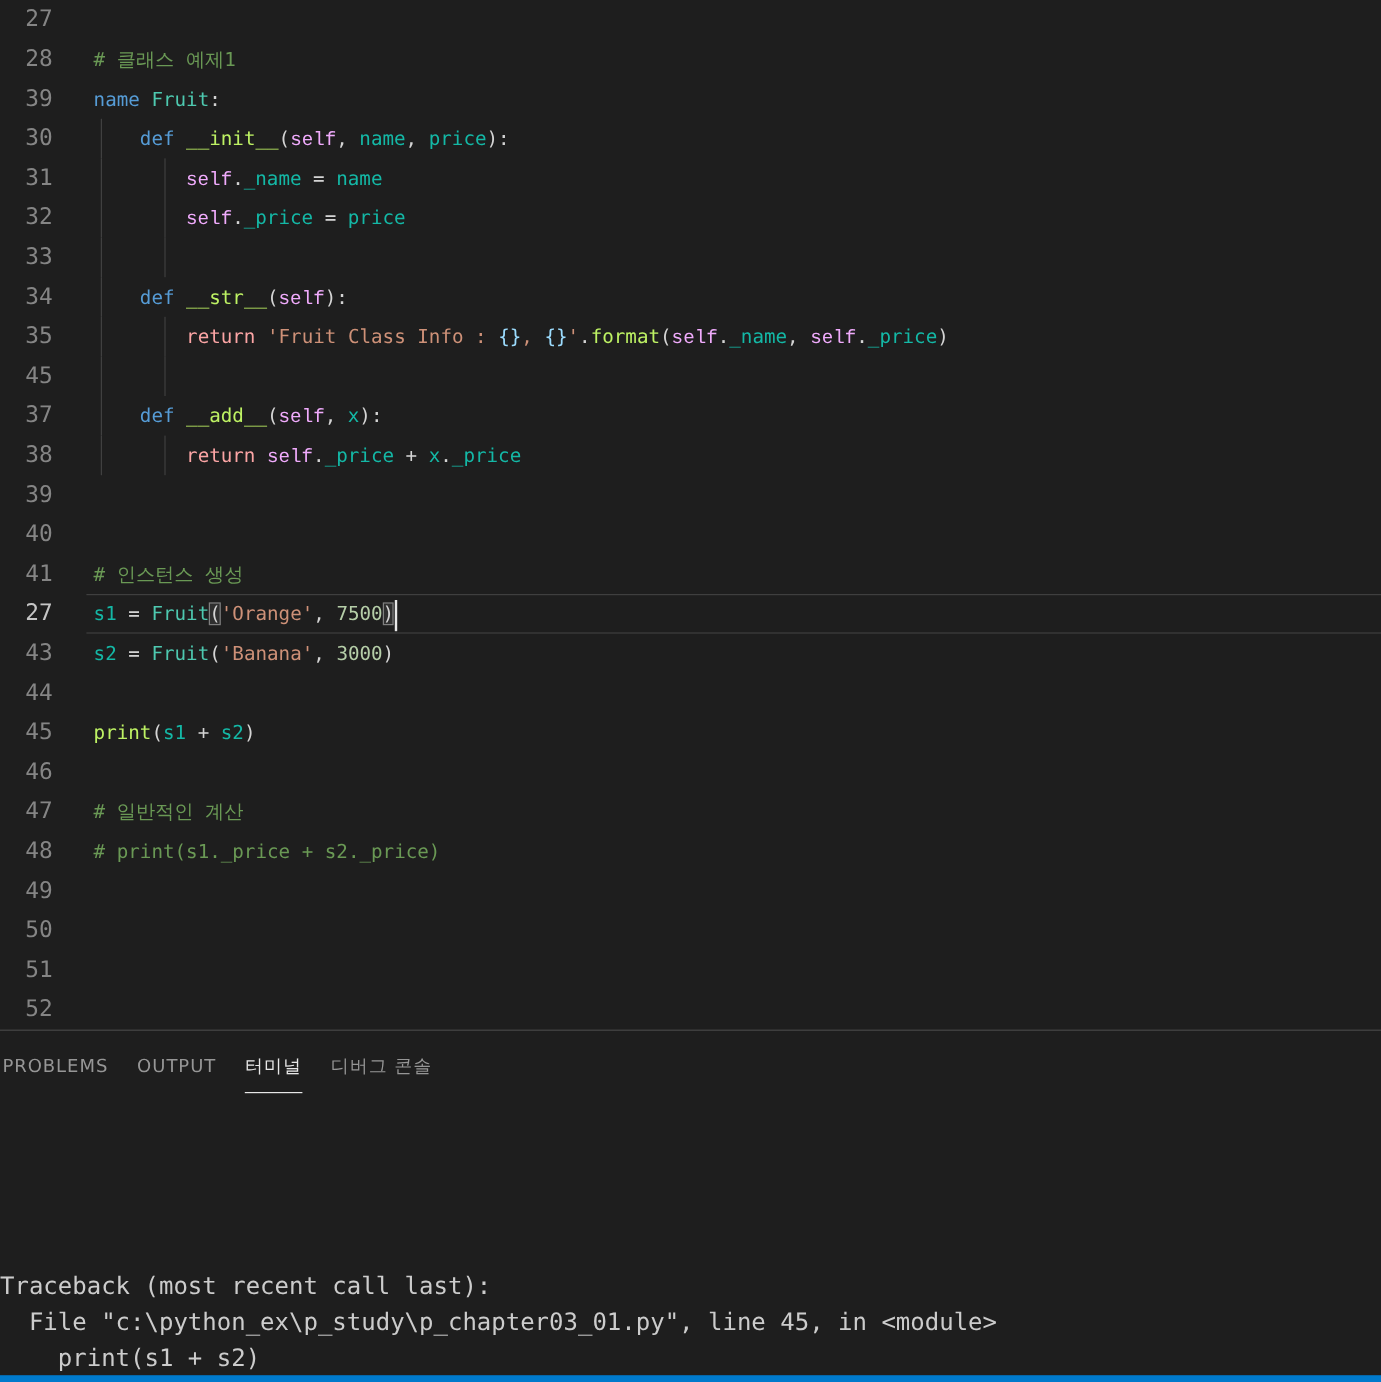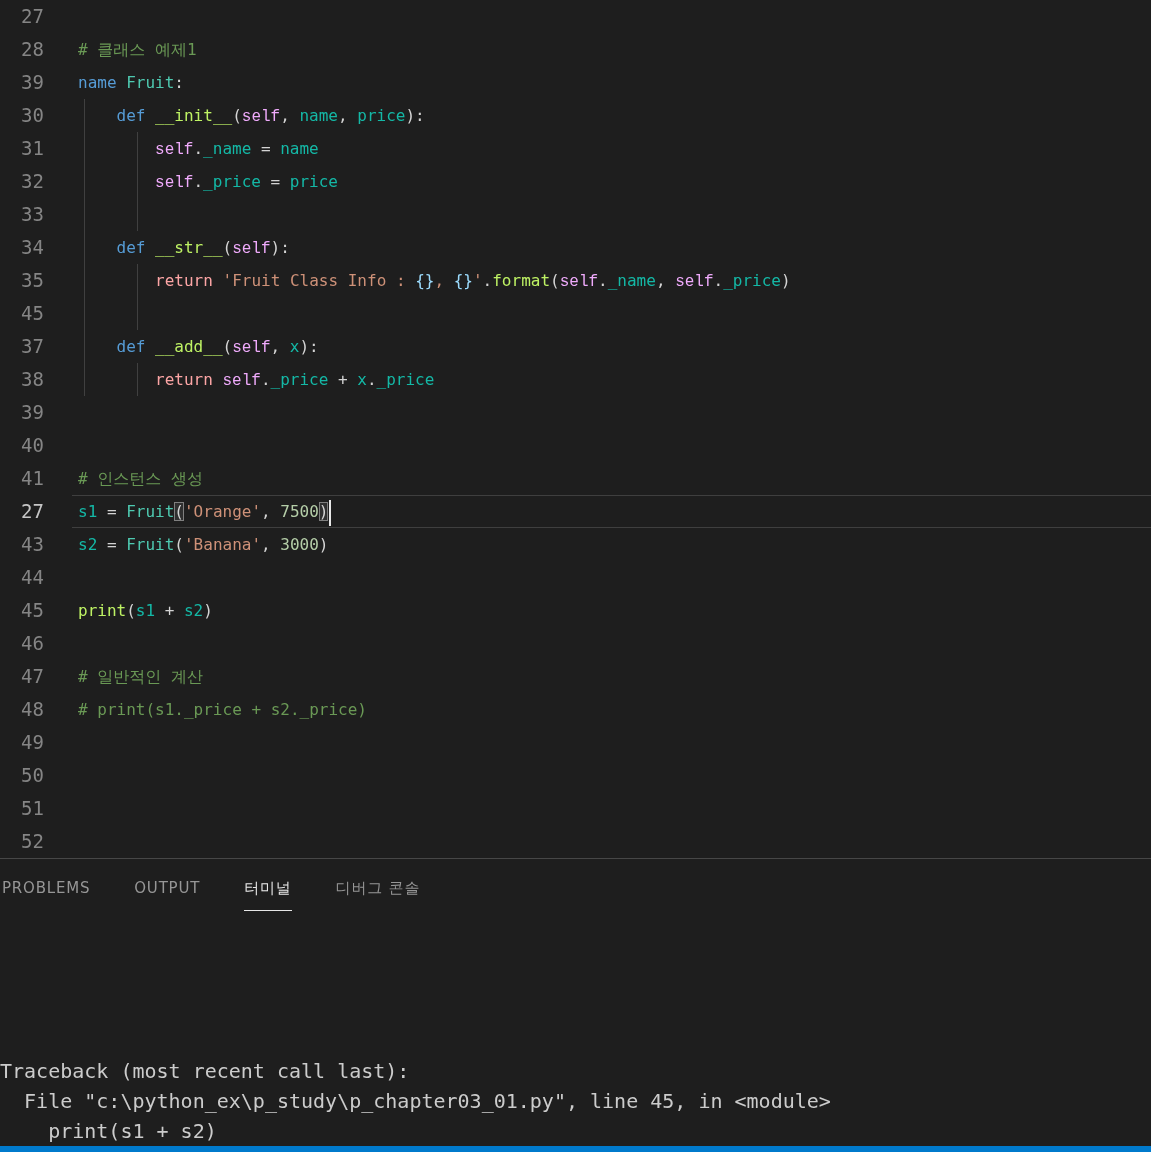--- a/index.html
+++ b/index.html
@@ -45,21 +45,21 @@
     display:inline-block; width:2px; height:26px;
     background:#e8e8e8; vertical-align:middle; margin-left:1px;
   }
 
   
   .panel {
     position:absolute; left:0; right:0; top:858px; bottom:0;
     border-top:1px solid #474747; background:#1e1e1e;
   }
   .tabs {
-    display:flex; gap:44px; padding:20px 0 0 2px;
+    display:flex; gap:24px; padding:20px 0 0 2px;
     font-family:"DejaVu Sans", "Liberation Sans", sans-serif;
   }
   .tab {
     font-size:15px; line-height:19px; letter-spacing:0.8px;
     color:#969696; padding-bottom:12px;
     border-bottom:1px solid transparent; cursor:pointer;
   }
   .tab.active { color:#e7e7e7; border-bottom-color:#e7e7e7; }
 
   .terminal {

